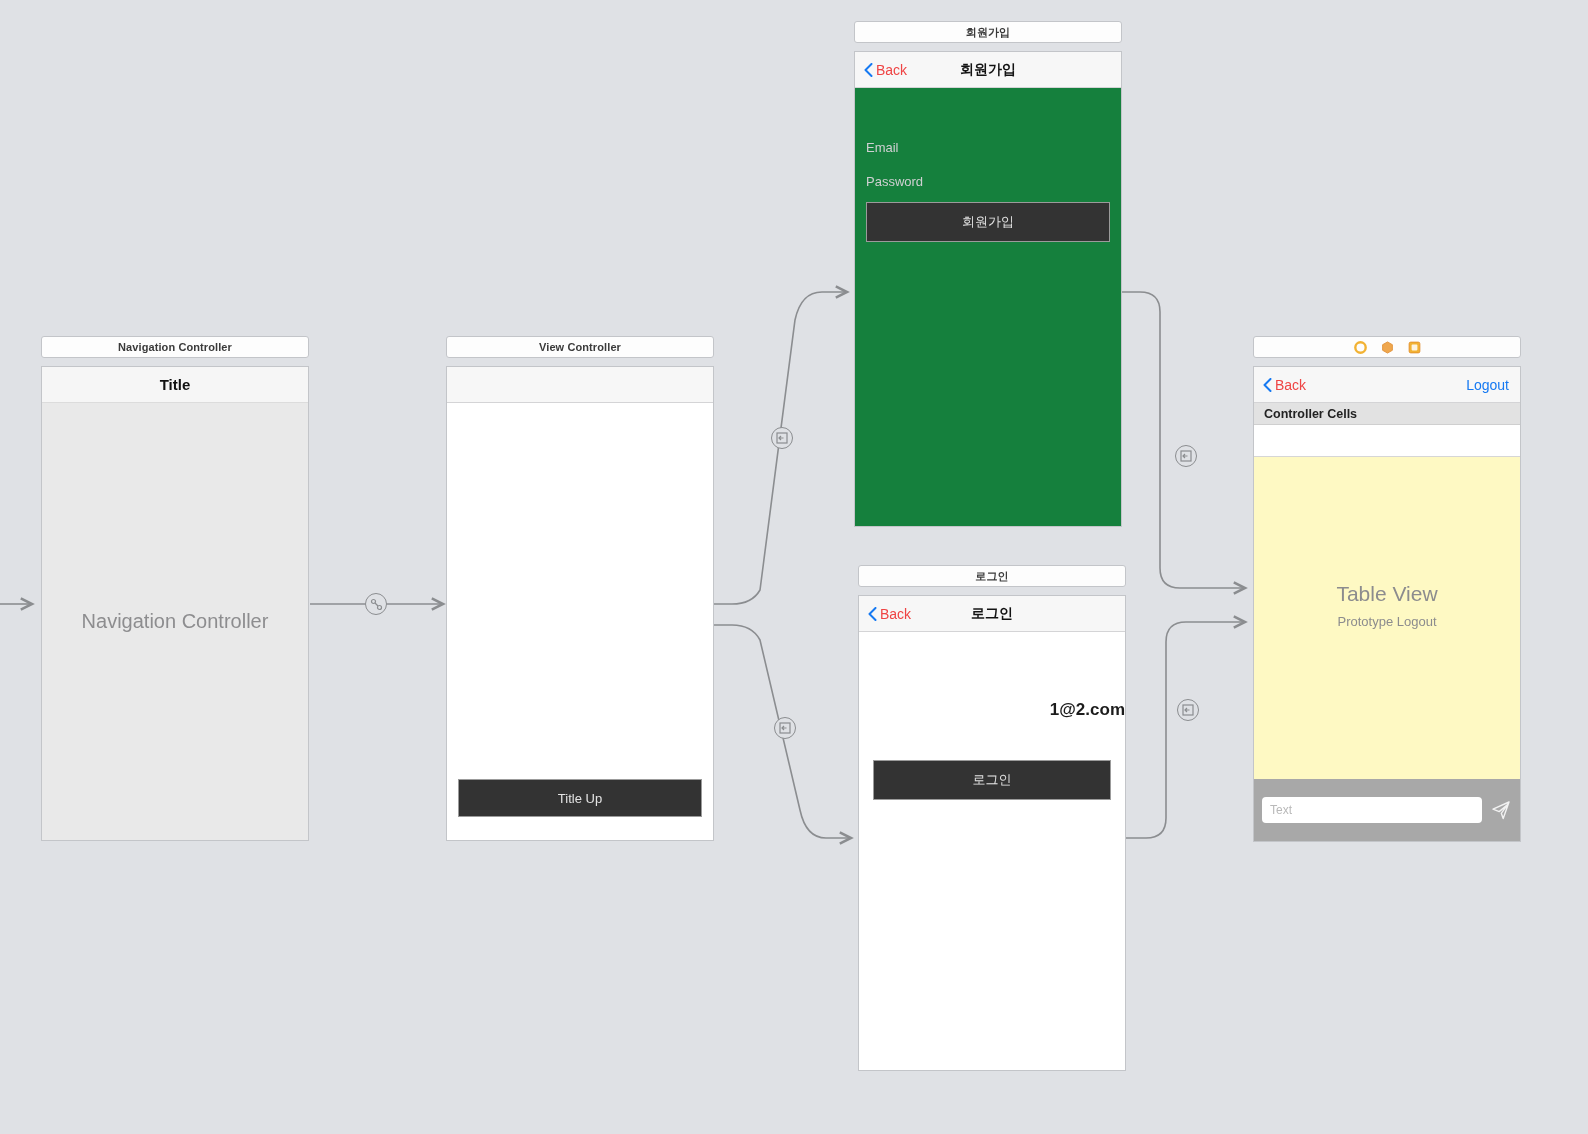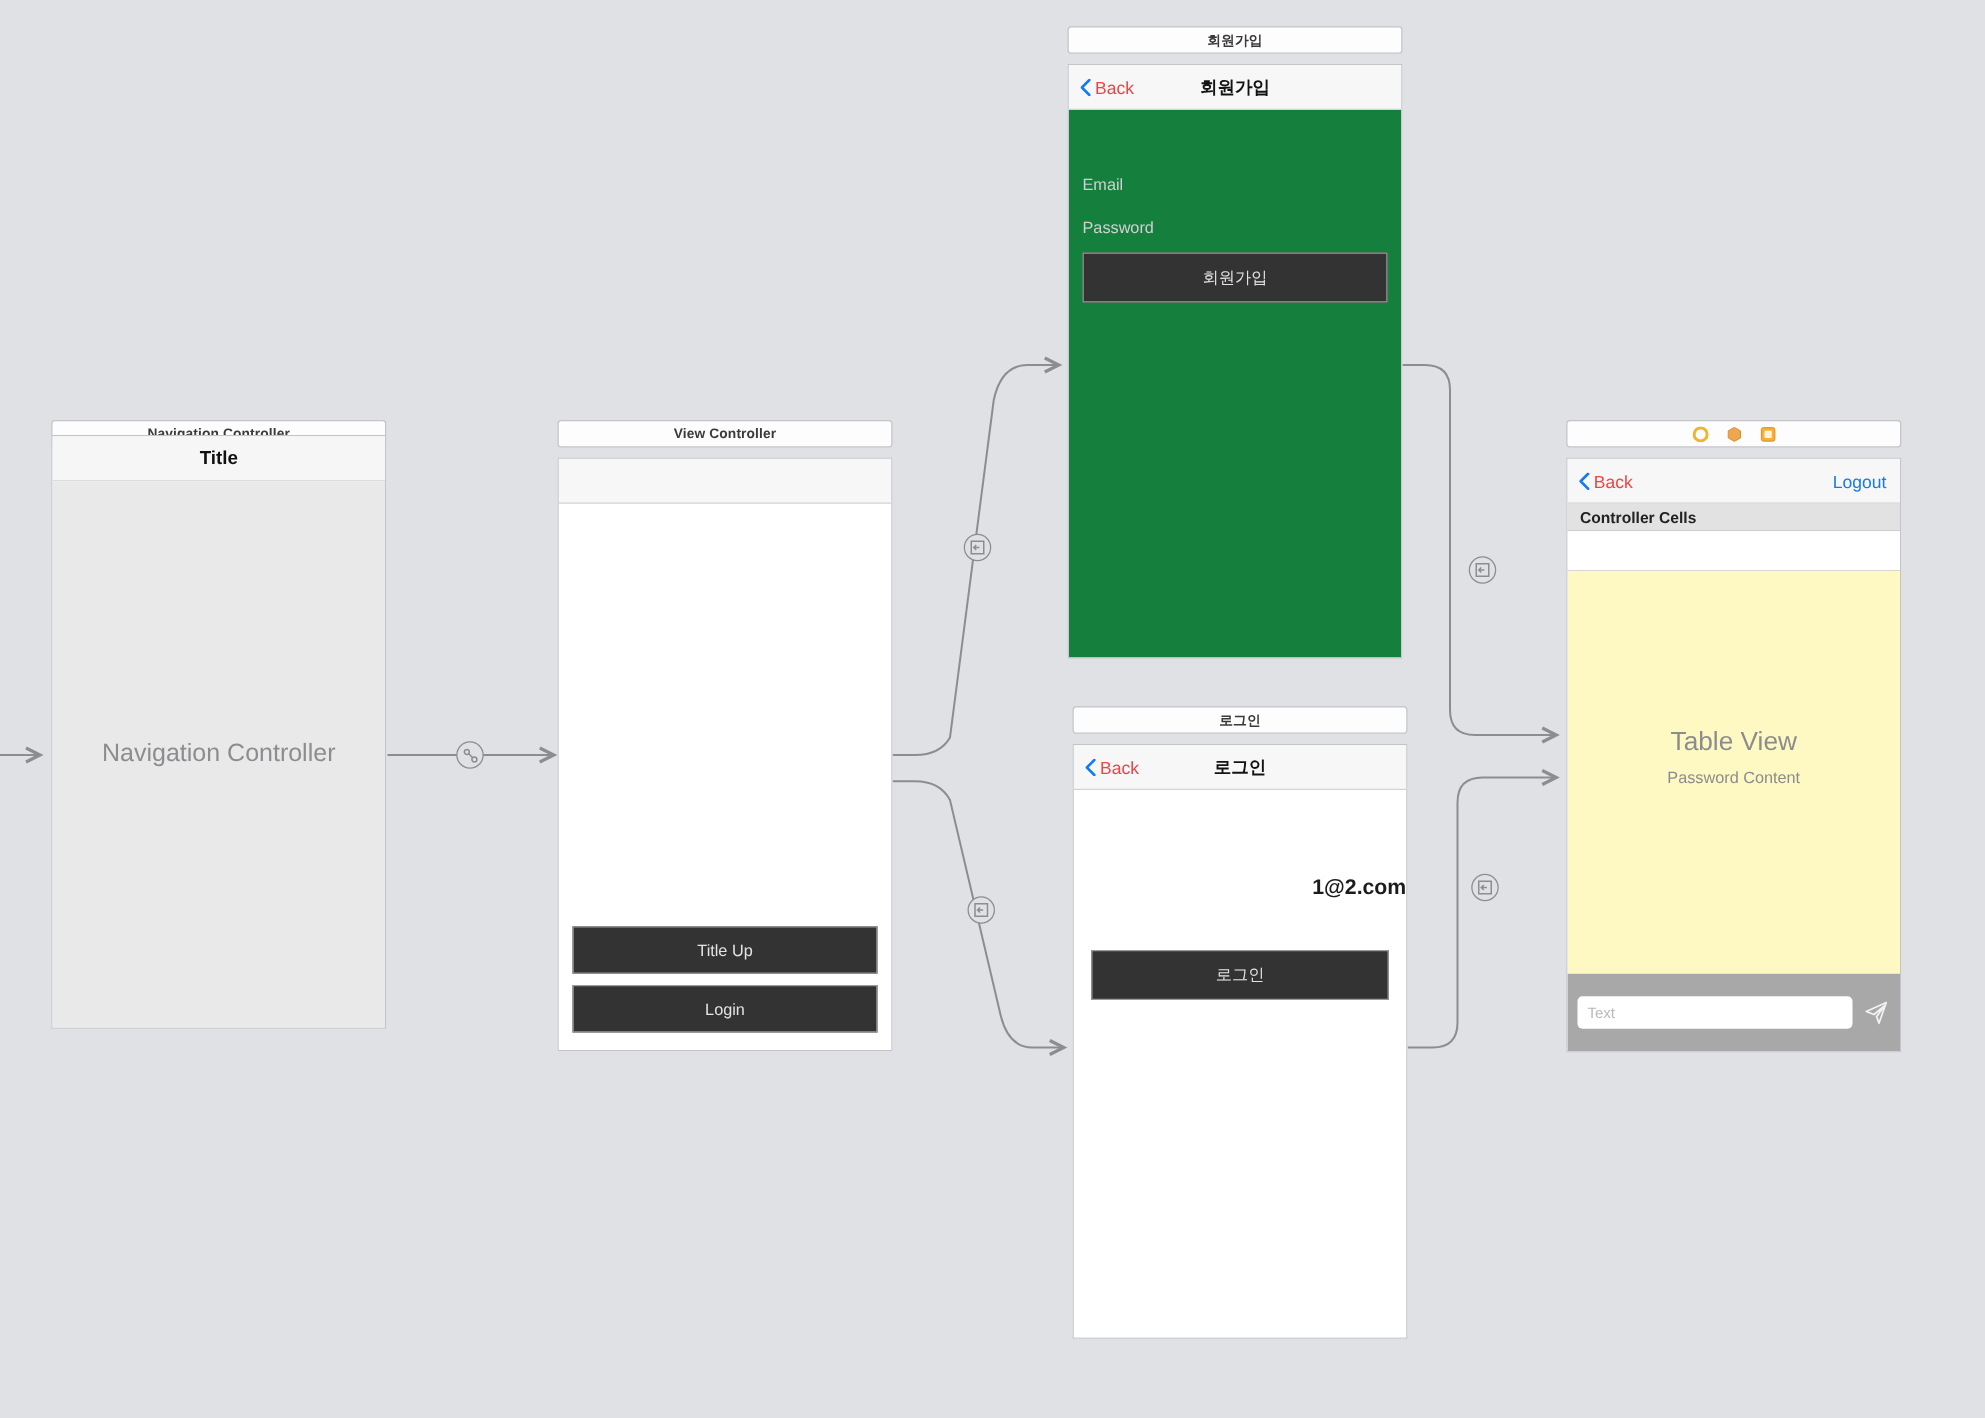--- a/index.html
+++ b/index.html
@@ -258,36 +258,35 @@
   </div>
   <div class="badge" style="left:1177px; top:699px;">
     <svg width="12" height="12" viewBox="0 0 12 12">
       <rect x="1" y="1" width="10" height="10" fill="none" stroke="#8b8d90" stroke-width="1.2"></rect>
       <path d="M7.5,6 L3.5,6 M5,4 L3,6 L5,8" fill="none" stroke="#8b8d90" stroke-width="1.2"></path>
     </svg>
   </div>
 
   <div class="scene">
     <div class="dock" style="left:41px; top:336px; width:268px;">Navigation Controller</div>
-    <div class="device" style="left:41px; top:348px; width:268px; height:475px;">
+    <div class="device" style="left:41px; top:366px; width:268px; height:475px;">
       <div class="navctrl-bar">Title</div>
       <div class="navctrl-body" style="height:calc(100% - 36px);">Navigation Controller</div>
     </div>
   </div>
 
   <div class="scene">
     <div class="dock" style="left:446px; top:336px; width:268px;">View Controller</div>
     <div class="device" style="left:446px; top:366px; width:268px; height:475px; display:flex; flex-direction:column;">
       <div class="navbar">
         <div class="navbar-title"></div>
       </div>
       <div style="flex:1; background:#fff;"></div>
       <div style="padding:0 11px 14px 11px; background:#fff;">
         <div class="dark-btn" style="height:38px; margin-bottom:9px;">Title Up</div>
-        <div class="dark-btn" style="height:38px;">Login</div>
       </div>
     </div>
   </div>
 
   <div class="scene">
     <div class="dock" style="left:854px; top:21px; width:268px;">회원가입</div>
     <div class="device" style="left:854px; top:51px; width:268px; height:476px; display:flex; flex-direction:column;">
       <div class="navbar">
         <div class="nav-back">
           <svg class="chevron-left" viewBox="0 0 9 14">
@@ -344,21 +343,21 @@
             <path d="M7.5,1 L1.5,7 L7.5,13" fill="none" stroke="#1579f2" stroke-width="2" stroke-linecap="round" stroke-linejoin="round"></path>
           </svg>
           <span>Back</span>
         </div>
         <div class="nav-right">Logout</div>
       </div>
       <div class="tv-header">Controller Cells</div>
       <div class="tv-cell"></div>
       <div class="tv-body">
         <div class="tv-title">Table View</div>
-        <div class="tv-sub">Password Content</div>
+        <div class="tv-sub">Prototype Logout</div>
       </div>
       <div class="tv-toolbar">
         <div class="tv-input">Text</div>
         <svg width="22" height="22" viewBox="0 0 22 22">
           <path d="M19,3 L3,10.2 L9.2,12.6 L17.6,5.6 L11.3,14.3 L13.2,19.6 Z" fill="none" stroke="#f2f2f2" stroke-width="1.4" stroke-linejoin="round"></path>
         </svg>
       </div>
     </div>
   </div>
 

